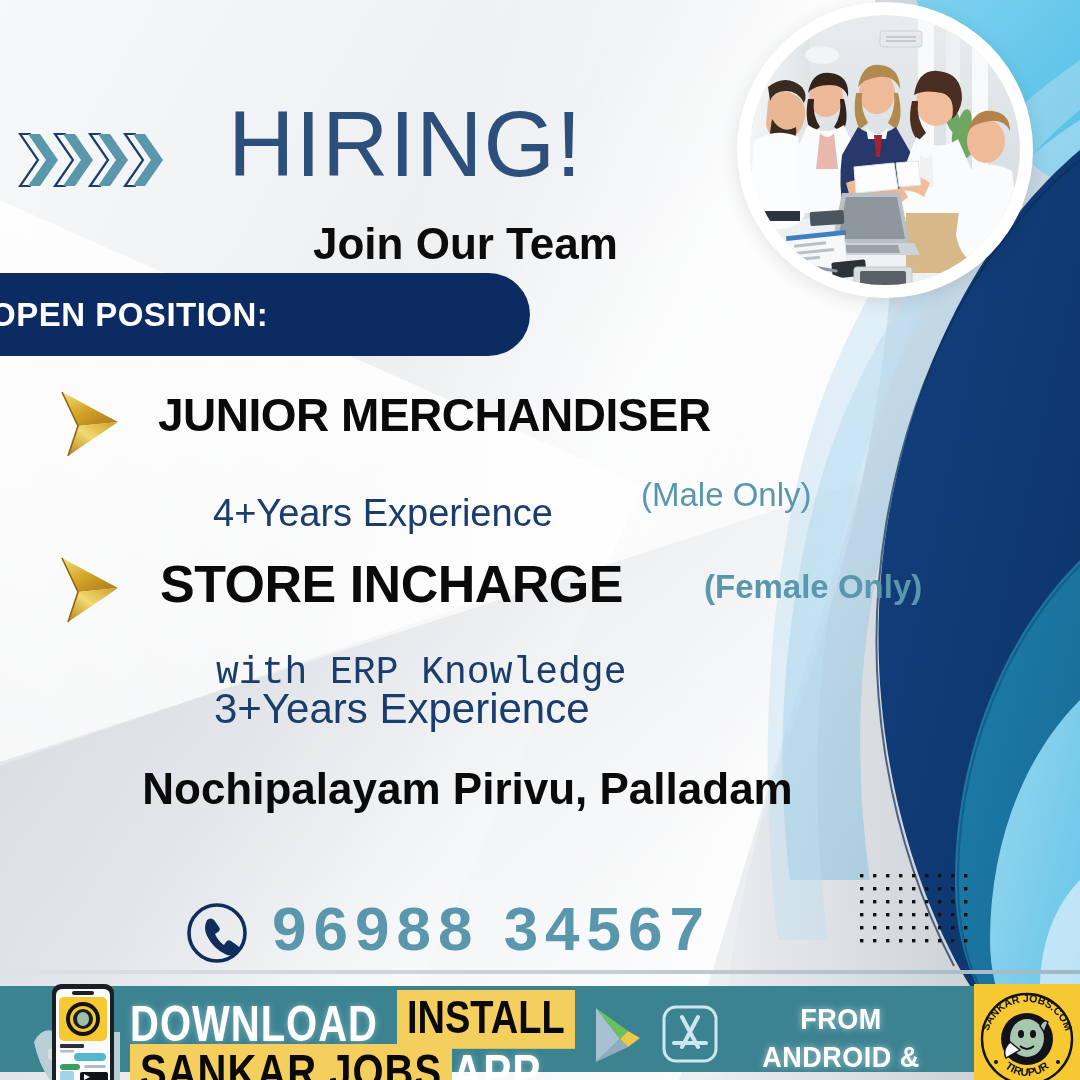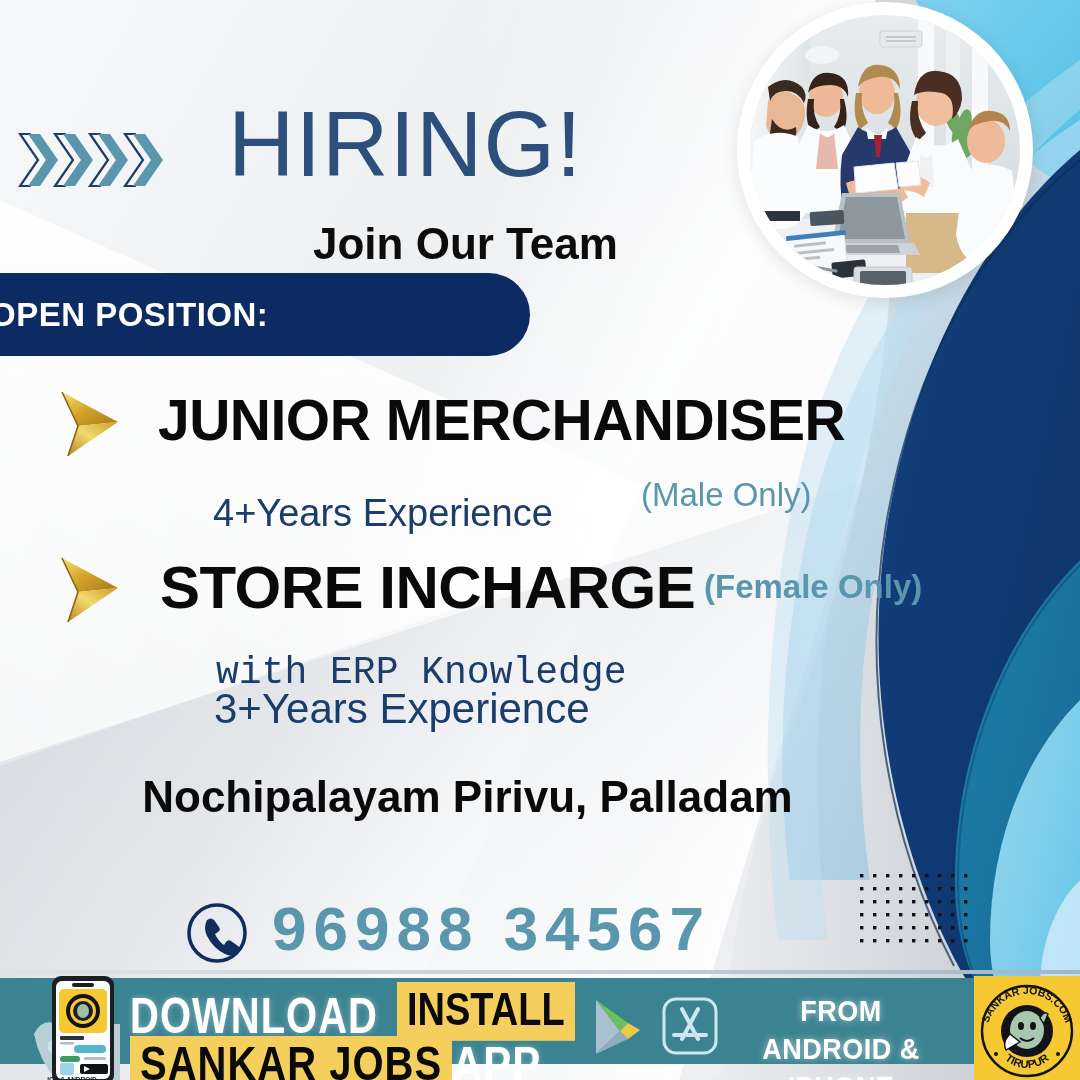--- a/index.html
+++ b/index.html
@@ -94,52 +94,52 @@
     line-height:1; white-space:nowrap;
   }
   .job-sub {
     position:absolute; color:#1b3d6b; line-height:1; white-space:nowrap;margin-top:20px;
   }
   .job-note {
     position:absolute; color:#5a97ac; line-height:1; white-space:nowrap;
   }
 
   #j1-arrow { left:48px; top:382px; }
-  #j1-title { left:158px; top:392px; font-size:57px; letter-spacing:-.5px; }
+  #j1-title { left:158px; top:392px; font-size:46px; letter-spacing:-.5px; }
   #j1-exp   { left:213px; top:474px; font-size:38px; }
   #j1-note  { left:641px; top:478px; font-size:33px; }
 
   #j2-arrow { left:48px; top:548px; }
-  #j2-title { left:160px; top:558px; font-size:60px; letter-spacing:-.5px; }
+  #j2-title { left:160px; top:558px; font-size:52px; letter-spacing:-.5px; }
   #j2-note  { left:704px; top:570px; font-size:33px;font-weight:bold; }
   #j2-erp   { left:216px; top:634px; font-size:38px;font-family:Liberation Mono, monospace; }
   #j2-exp   { left:214px; top:668px; font-size:42px; }
 
   
   .addr {
     position:absolute; left:0; right:145px; text-align:center;
     font-size:44px; font-weight:bold; color:#0a0a0a; line-height:1.18;
   }
-  #addr1 { top:763px;margin-top:8px; }
+  #addr1 { top:763px; }
   #addr2 { top:824px; }
 
   
   #phone-icon { position:absolute; left:184px; top:900px; }
   .phone-num {
     position:absolute; left:272px; top:893px;
     font-size:62px; font-weight:bold; color:#5a97ac;
     letter-spacing:7px; white-space:nowrap;
   }
 
   
   #dotgrid { position:absolute; left:858px; top:872px; }
 
   
   .banner {
-    position:absolute; left:0; bottom:16px; width:1080px; height:86px;
+    position:absolute; left:0; bottom:8px; width:1080px; height:86px;
     background:#3c8391;
     display:flex; align-items:center;margin-top:48px;
   }
   .banner-phone { position:absolute; left:30px; top:-6px; width:110px; height:112px; }
   .dl-word {
     position:absolute; left:130px; top:10px;
     font-size:40px; font-weight:bold; color:#ffffff;
     letter-spacing:1px; font-style:normal;
     text-shadow:0 0 6px rgba(255,255,255,.35);
     transform:scaleY(1.25); transform-origin:left top;

